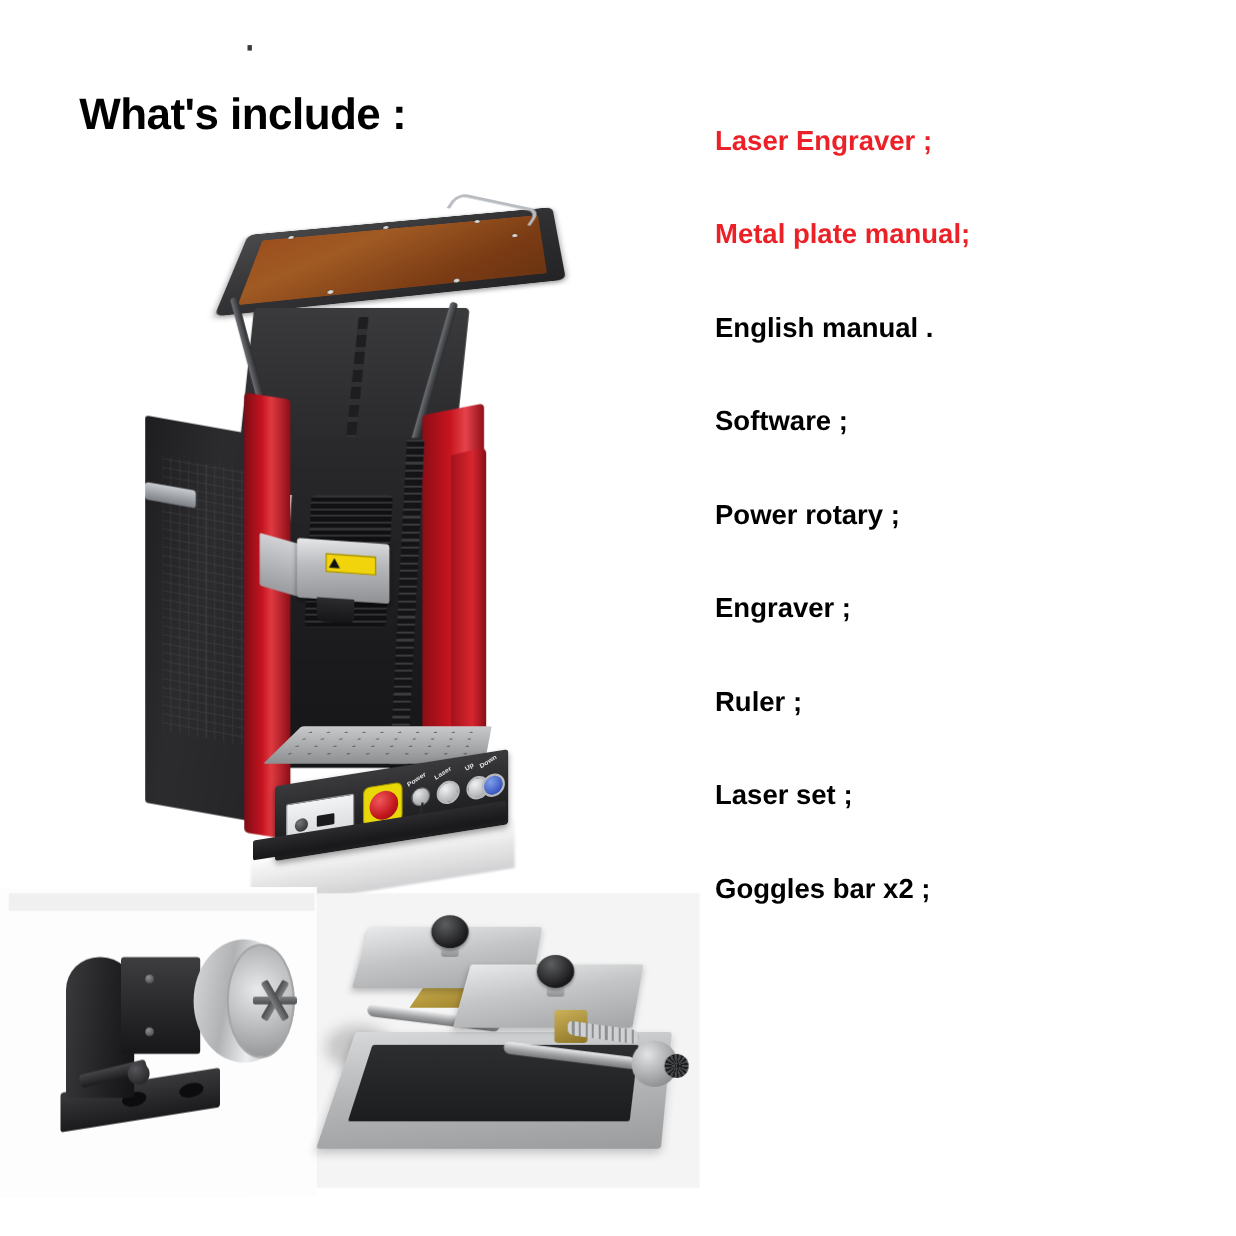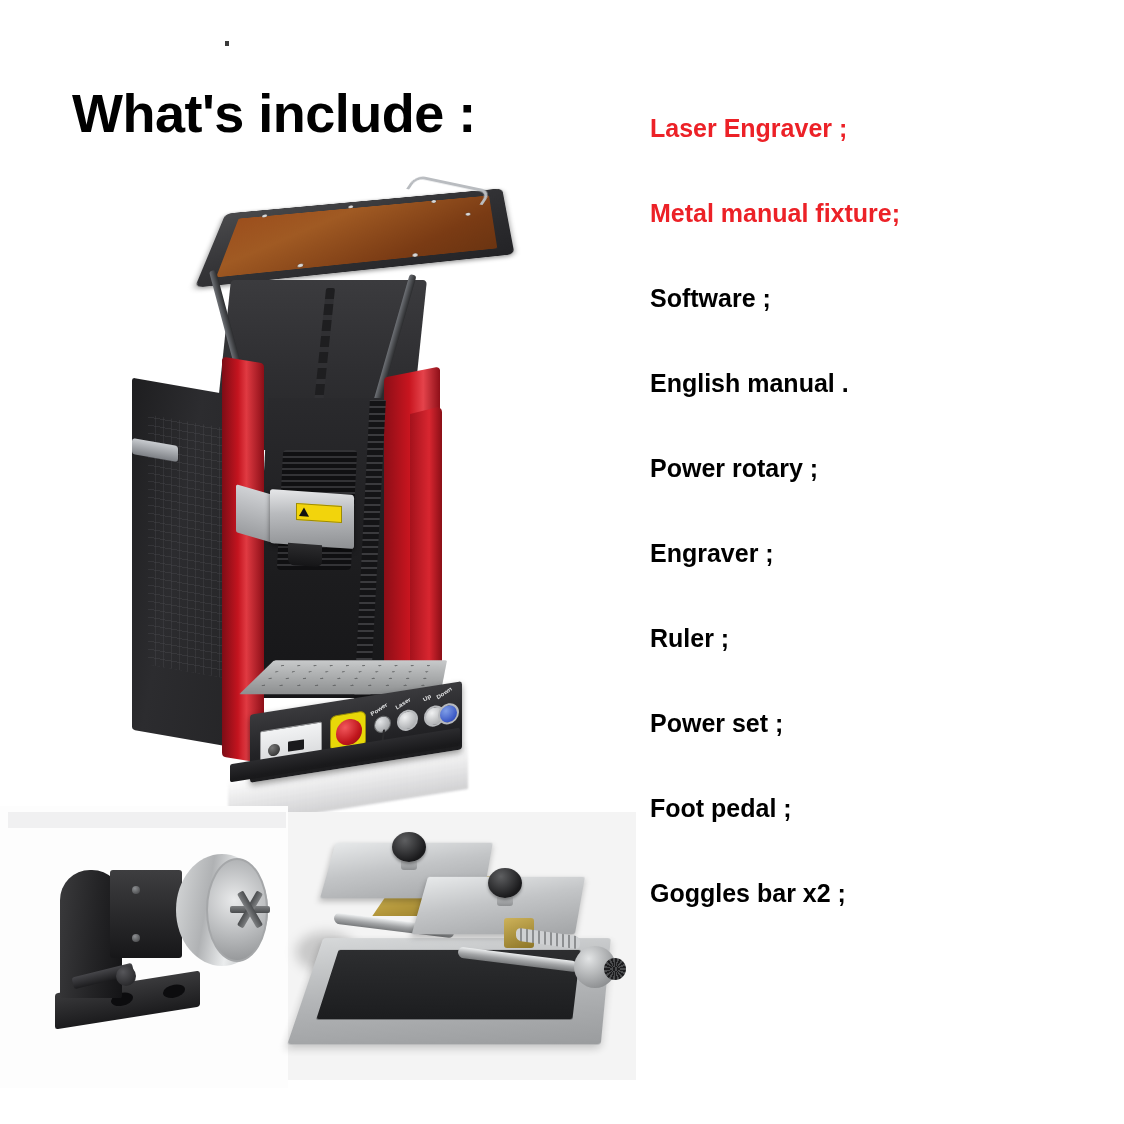--- a/index.html
+++ b/index.html
@@ -11,21 +11,21 @@
   }
   #page { position: relative; width: 1124px; height: 1124px; background: #fff; }
 
   
   .speck { position: absolute; left: 225px; top: 41px; width: 4px; height: 5px;
            background: #3a3a3a; }
 
   
   .heading {
     position: absolute; left: 72px; top: 82px;
-    font-size: 54px; font-weight: bold; color: #000;
+    font-size: 40px; font-weight: bold; color: #000;
     letter-spacing: -0.5px; white-space: nowrap;
   }
 
   
   .include-list { position: absolute; left: 650px; top: 86px; width: 470px; }
   .include-item {
     font-size: 25px; font-weight: bold; line-height: 85px;
     white-space: nowrap; color: #000;
   }
   .include-item.red { color: #ec2127; }
@@ -369,28 +369,27 @@
 <body>
 
 <div id="page">
 
   <div class="speck"></div>
 
   <div class="heading">What's include :</div>
 
   <div class="include-list">
     <div class="include-item red">Laser Engraver ;</div>
-    <div class="include-item red">Metal manual fixture;</div>
+    <div class="include-item red">Metal plate manual;</div>
+    <div class="include-item">English manual .</div>
     <div class="include-item">Software ;</div>
-    <div class="include-item">English manual .</div>
     <div class="include-item">Power rotary ;</div>
     <div class="include-item">Engraver ;</div>
     <div class="include-item">Ruler ;</div>
-    <div class="include-item">Power set ;</div>
-    <div class="include-item">Foot pedal ;</div>
+    <div class="include-item">Laser set ;</div>
     <div class="include-item">Goggles bar x2 ;</div>
   </div>
 
   <div class="machine">
 
     <div class="lid-frame">
       <div class="lid-glass"></div>
       <div class="lid-screw" style="left:40px;top:8px;"></div>
       <div class="lid-screw" style="left:130px;top:6px;"></div>
       <div class="lid-screw" style="left:220px;top:10px;"></div>

